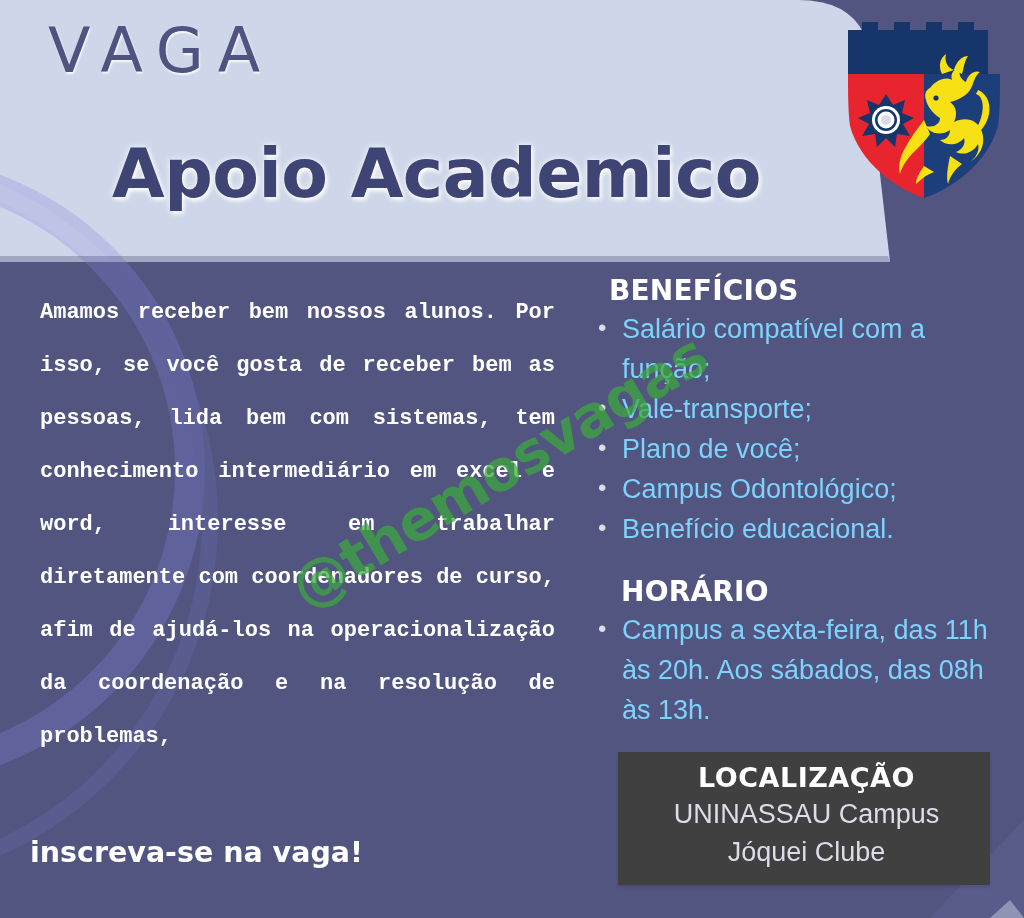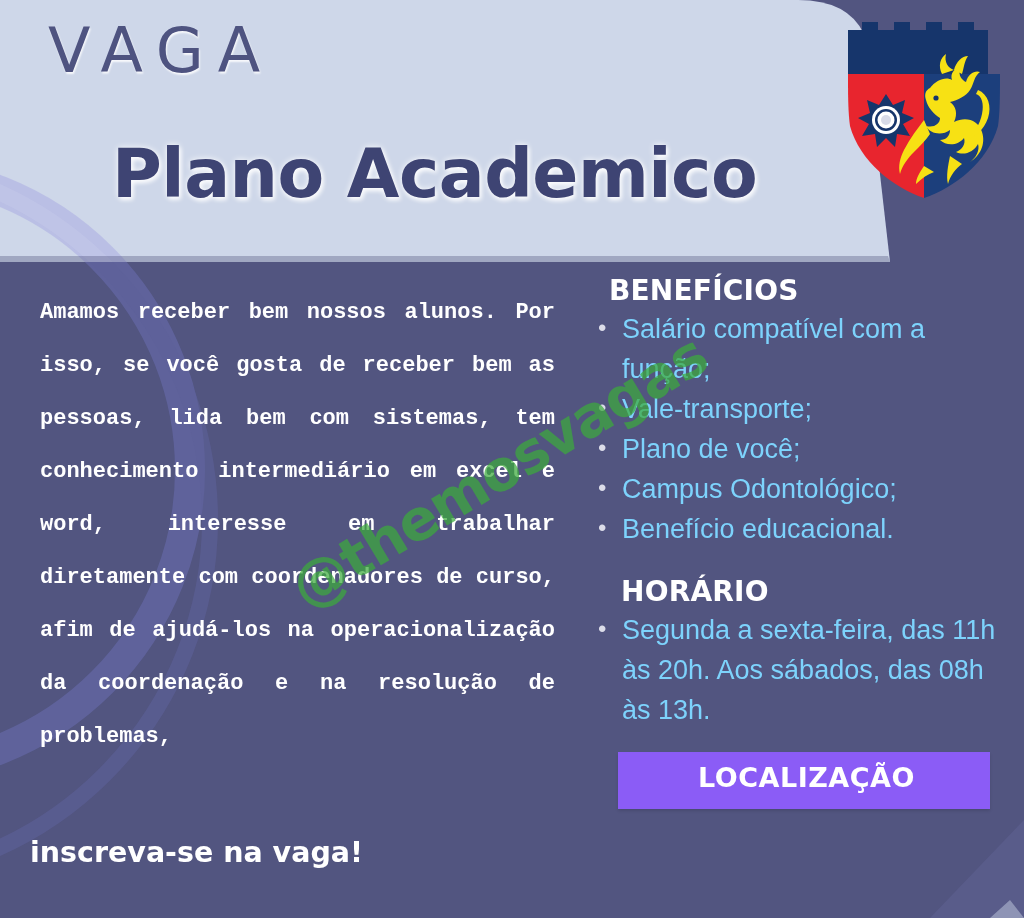--- a/index.html
+++ b/index.html
@@ -163,21 +163,21 @@
   }
 
   .spacer-horario {
     height: 26px;
   }
 
   .location-box {
     margin-top: 22px;
     margin-left: 26px;
     width: 372px;
-    background: #8b5cf6;
+    background: #404040;
     padding: 10px 12px 14px 17px;
     box-sizing: border-box;
     text-align: center;
     box-shadow: 0 2px 3px rgba(0,0,0,0.12);
   }
   .location-title {
     color: #ffffff;
     font-size: 27px;
     font-weight: bold;
     font-family: "DejaVu Sans", sans-serif;
@@ -240,21 +240,21 @@
     <path d="M0,0 H798 Q848,0 864,34 L890,262 H0 Z" fill="#ced7e9"></path>
     <g clip-path="url(#clip-head2)">
       <circle cx="-110" cy="470" r="300" fill="none" stroke="#b8bce4" stroke-width="30" opacity="0.9"></circle>
       <circle cx="-150" cy="520" r="360" fill="none" stroke="#c2c6e8" stroke-width="16" opacity="0.7"></circle>
     </g>
     <path d="M0,256 H888 L890,262 H0 Z" fill="#4a4d78" opacity="0.35"></path>
   </svg>
 
   <div class="header-content">
     <div class="vaga-title">VAGA</div>
-    <div class="job-title">Plano Academico</div>
+    <div class="job-title">Apoio Academico</div>
   </div>
 
   <svg class="logo" width="172" height="192" viewBox="0 0 172 192">
 
     <path d="M10,14 h14 v-8 h16 v8 h16 v-8 h16 v8 h16 v-8 h16 v8 h16 v-8 h16 v8 h14
              v44 h-140 z" fill="#16356b"></path>
 
     <path d="M10,58 H86 V182 C56,172 22,146 12,110 C10,96 10,76 10,58 Z" fill="#e8252e"></path>
     <path d="M86,58 H162 C162,76 162,96 160,110 C150,146 116,172 86,182 Z" fill="#1c3f7c"></path>
 
@@ -303,25 +303,26 @@
         <li>Vale-transporte;</li>
         <li>Plano de você;</li>
         <li>Campus Odontológico;</li>
         <li>Benefício educacional.</li>
       </ul>
 
       <div class="spacer-horario"></div>
 
       <div class="section-heading indent">HORÁRIO</div>
       <ul class="bullets">
-        <li>Segunda a sexta-feira, das 11h às 20h. Aos sábados, das 08h às 13h.</li>
+        <li>Campus a sexta-feira, das 11h às 20h. Aos sábados, das 08h às 13h.</li>
       </ul>
 
       <div class="location-box">
         <div class="location-title">LOCALIZAÇÃO</div>
+        <div class="location-value">UNINASSAU Campus Jóquei Clube</div>
       </div>
 
     </div>
   </div>
 
   <div class="watermark">@themosvagas</div>
 
 </div>
 
 </body></html>

